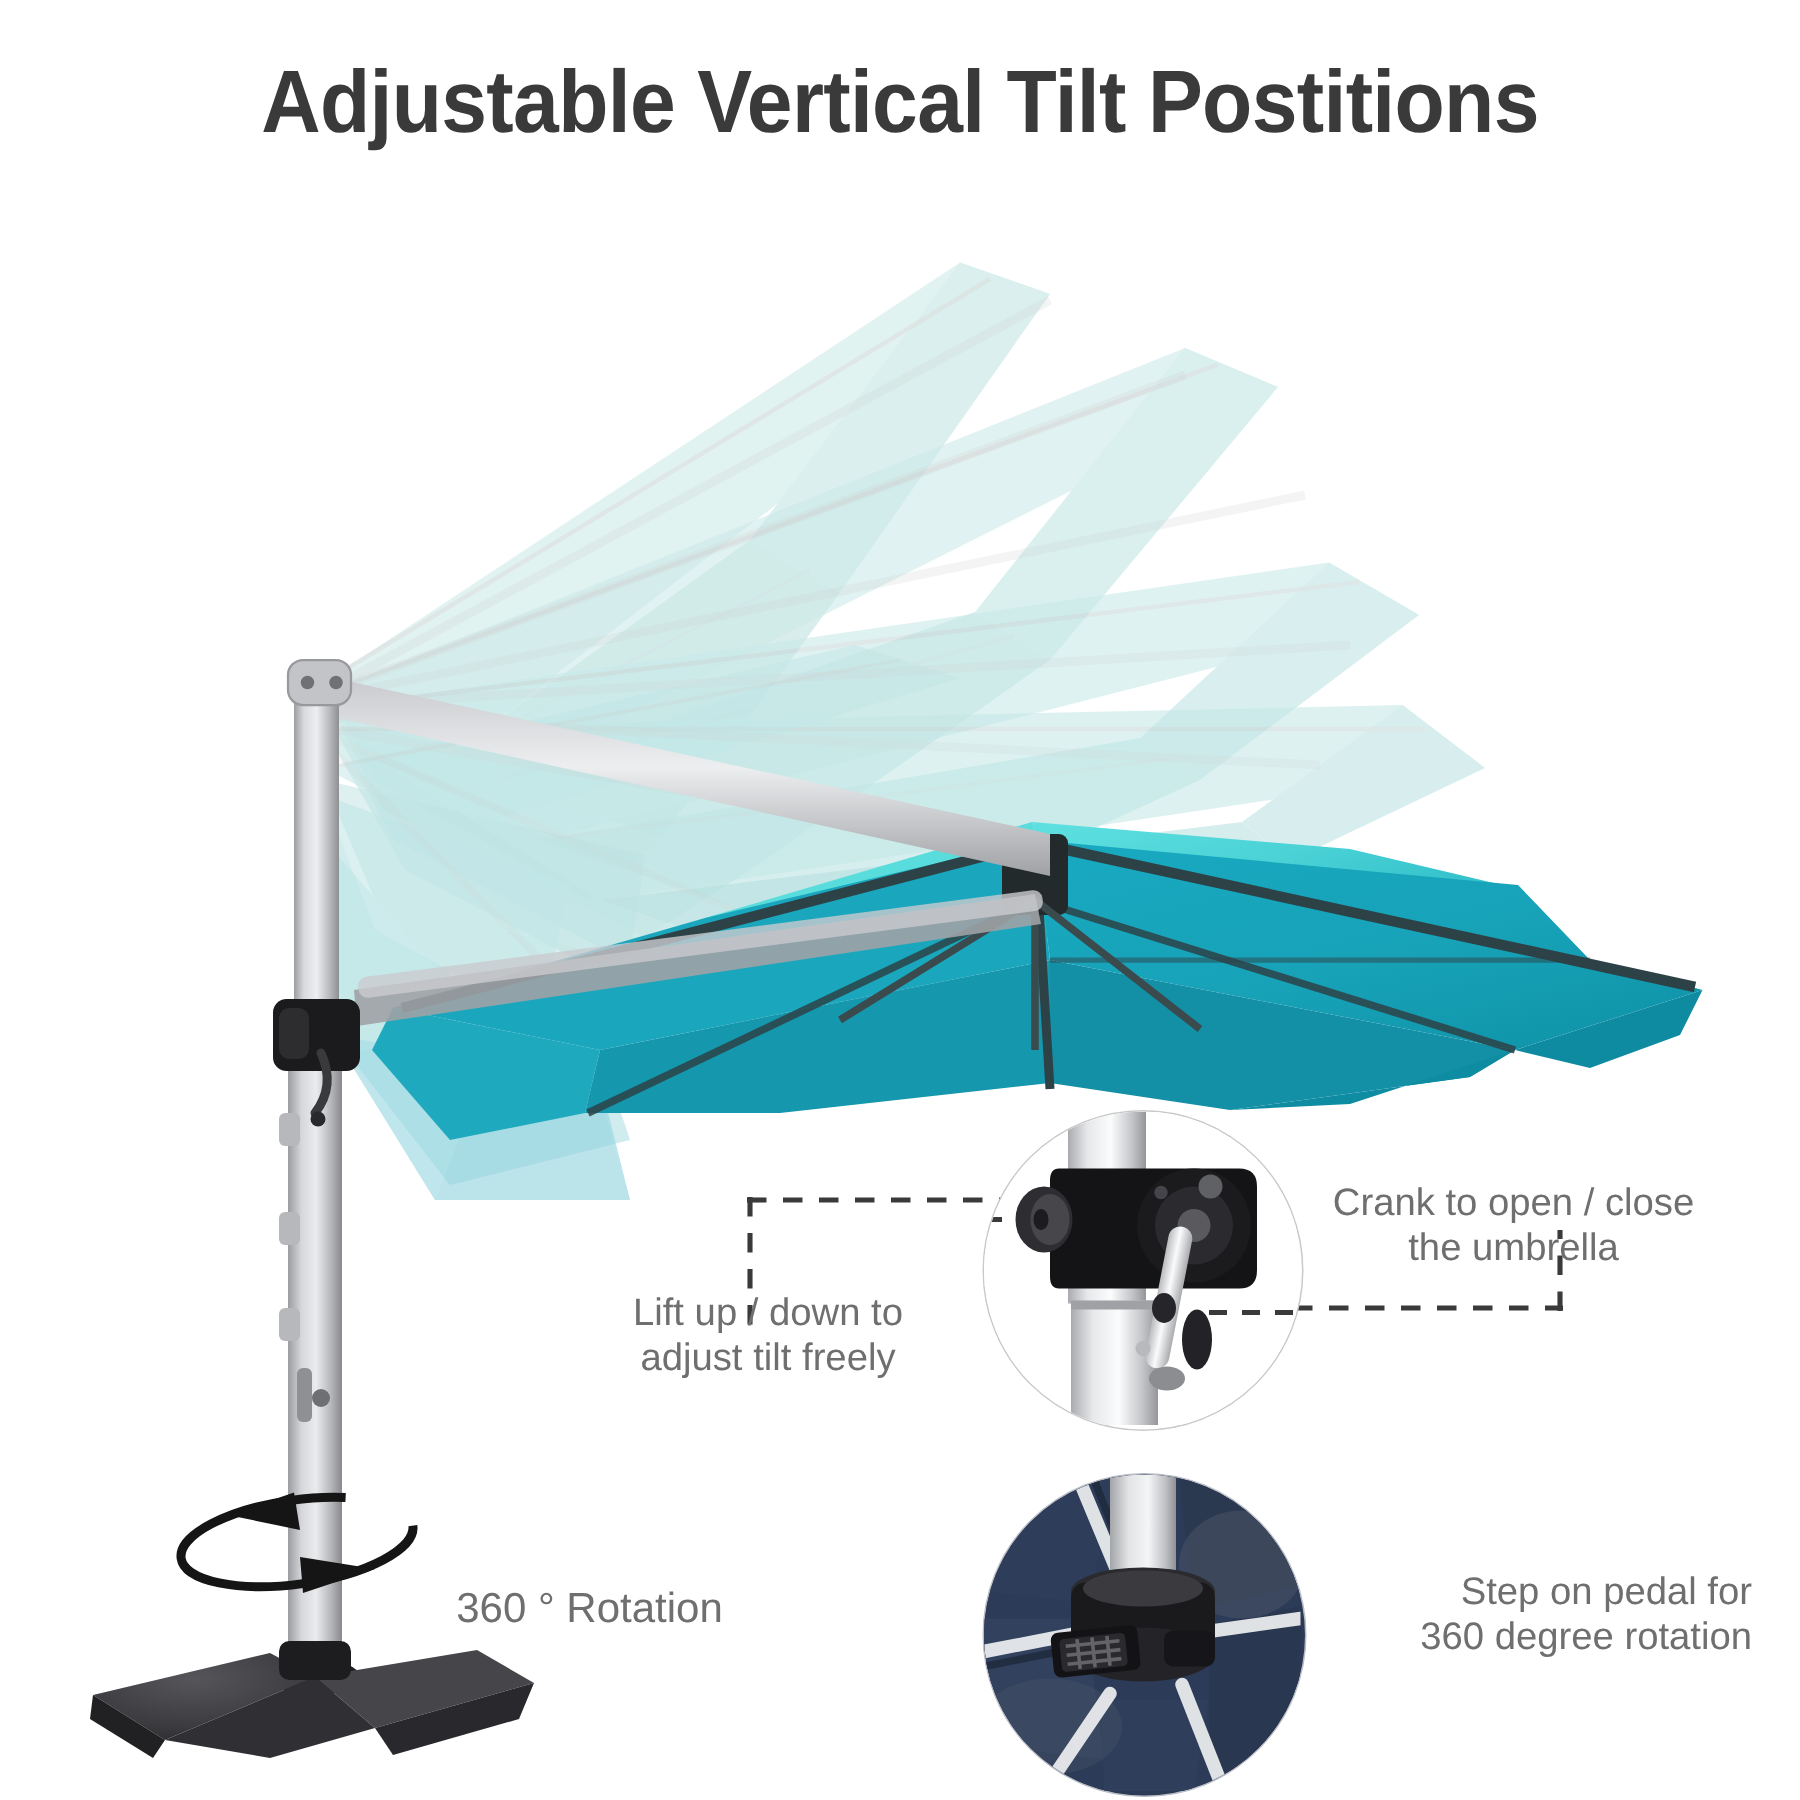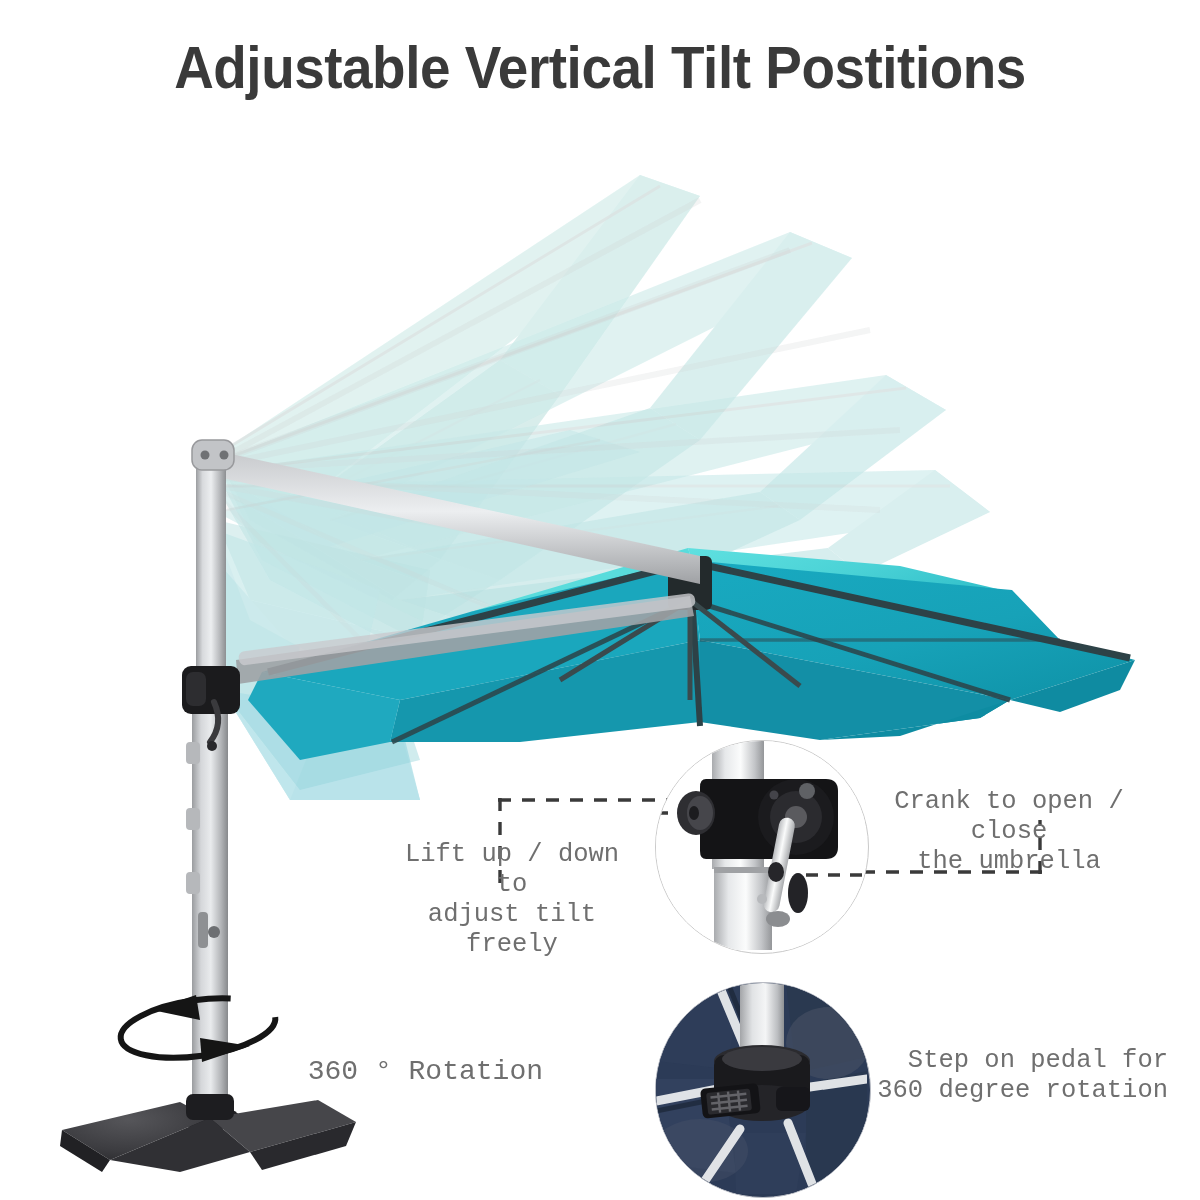--- a/index.html
+++ b/index.html
@@ -41,28 +41,28 @@
     left: 0;
     top: 0;
     width: 1200px;
     height: 1200px;
   }
 
   
   .label {
     position: absolute;
     color: #6f6f6f;
-    font-family: Liberation Mono, monospace;
+    font-family: Liberation Sans, sans-serif;
     font-size: 26px;
     line-height: 1.18;
     white-space: pre-line;
   }
   .label-lift {
     left: 392px;
-    top: 840px;
+    top: 860px;
     width: 240px;
     text-align: center;
     font-size: 25.5px;
   }
   .label-crank {
     left: 864px;
     top: 787px;
     width: 290px;
     text-align: center;
     font-size: 25.5px;
@@ -71,21 +71,21 @@
     left: 868px;
     top: 1046px;
     width: 300px;
     text-align: right;
     font-size: 25.5px;
   }
   .label-rotation {
     left: 243px;
     top: 1055px;
     width: 300px;
-    text-align: right;
+    text-align: center;
     font-size: 28px;
     color: #6f6f6f;
   }
 
   
   .inset {
     position: absolute;
     border-radius: 50%;
     overflow: hidden;
   }

